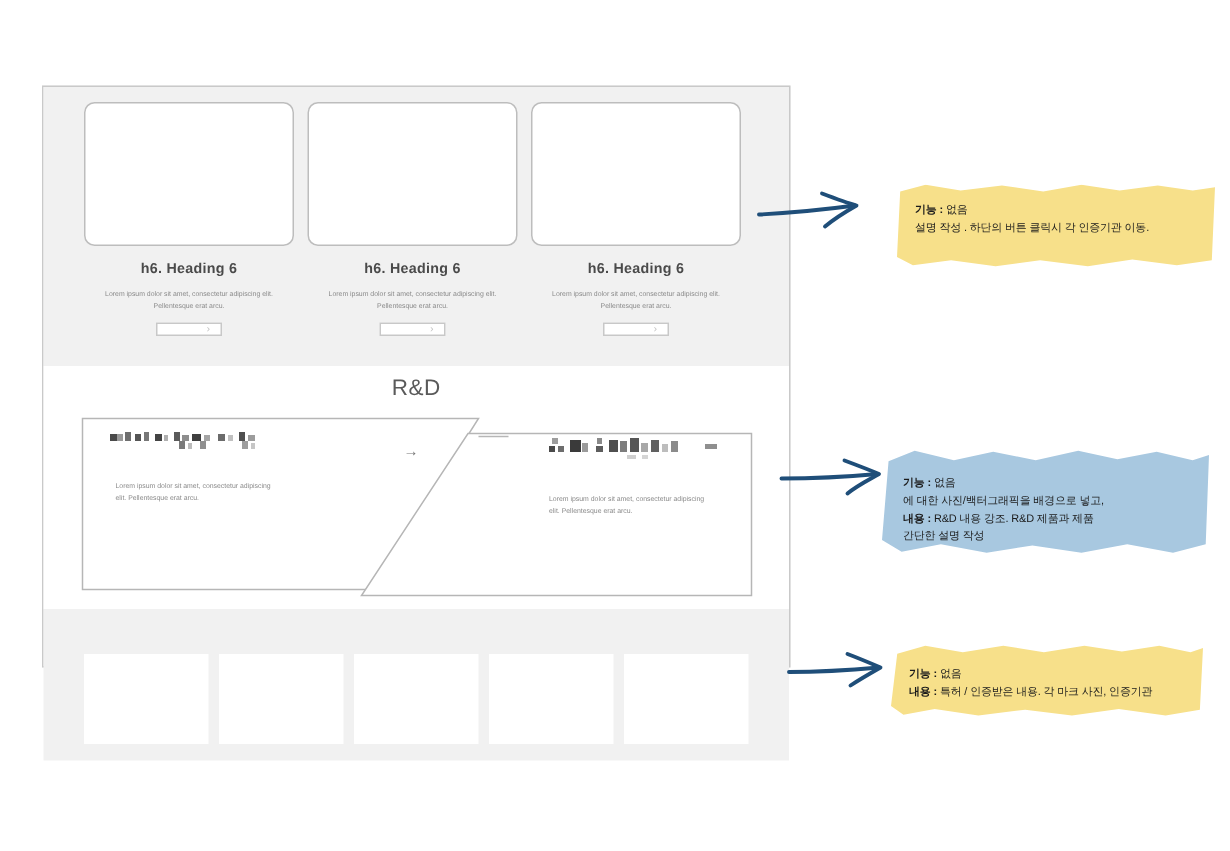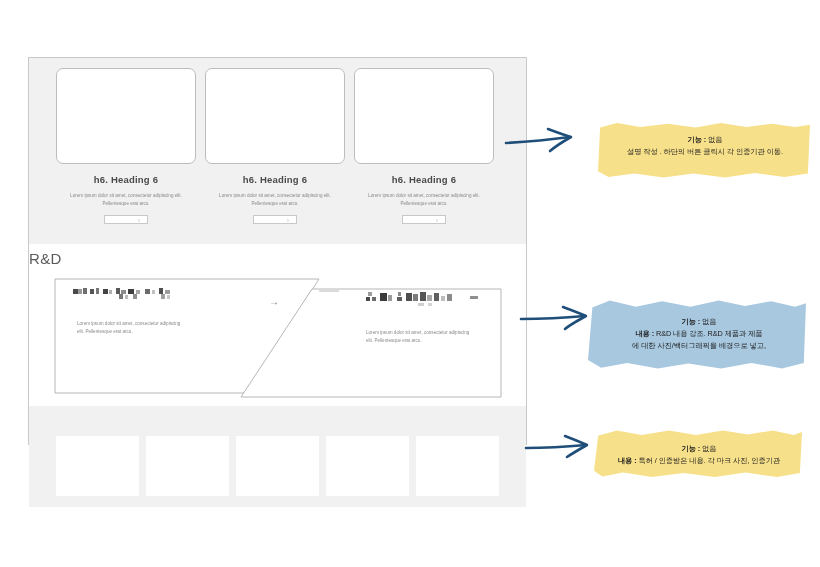--- a/index.html
+++ b/index.html
@@ -91,21 +91,21 @@
   
   .sec-rnd {
     position: absolute;
     left: 0;
     top: 186px;
     width: 100%;
     height: 162px;
     background: #ffffff;
   }
   .rnd-title {
-    text-align: left;
+    text-align: center;
     font-size: 15px;
     color: #5a5a5a;
     padding-top: 6px;
     letter-spacing: .3px;
   }
   .rnd-stage {
     position: absolute;
     left: 0;
     top: 31px;
     width: 499px;
@@ -164,21 +164,21 @@
   
   .annot {
     position: absolute;
     padding: 9px 10px 10px 12px;
     box-sizing: border-box;
     font-size: 7.3px;
     line-height: 1.62;
     color: #1b1b1b;
     letter-spacing: -.1px;
   }
-  .annot .ln { display: block; white-space: nowrap; text-align: center; }
+  .annot .ln { display: block; white-space: nowrap; }
   .annot .lbl { font-weight: bold; }
 
   .annot-yellow {
     background: #f7e08a;
   }
   .annot-blue {
     background: #a8c8e0;
   }
   
   .annot-1 {
@@ -342,22 +342,23 @@
   <div class="annot annot-yellow annot-1">
     <div class="txt">
       <span class="ln"><span class="lbl">기능 :</span><span> 없음</span></span>
       <span class="ln"><span>설명 작성 . 하단의 버튼 클릭시 각 인증기관 이동.</span></span>
     </div>
   </div>
 
   <div class="annot annot-blue annot-2">
     <div class="txt">
       <span class="ln"><span class="lbl">기능 :</span><span> 없음</span></span>
+      <span class="ln"><span>에 대한 사진/백터그래픽을 배경으로 넣고,</span></span>
       <span class="ln"><span class="lbl">내용 :</span><span> R&amp;D 내용 강조. R&amp;D 제품과 제품</span></span>
-      <span class="ln"><span>에 대한 사진/백터그래픽을 배경으로 넣고,</span></span>
+      <span class="ln"><span>간단한 설명 작성</span></span>
     </div>
   </div>
 
   <div class="annot annot-yellow annot-3">
     <div class="txt">
       <span class="ln"><span class="lbl">기능 :</span><span> 없음</span></span>
       <span class="ln"><span class="lbl">내용 :</span><span> 특허 / 인증받은 내용. 각 마크 사진, 인증기관</span></span>
     </div>
   </div>
 

